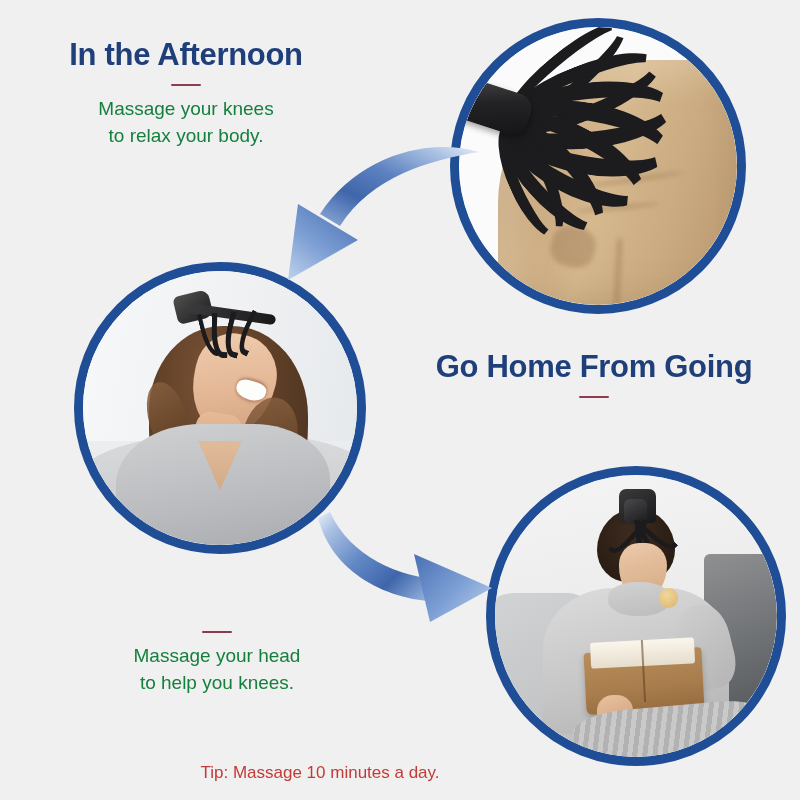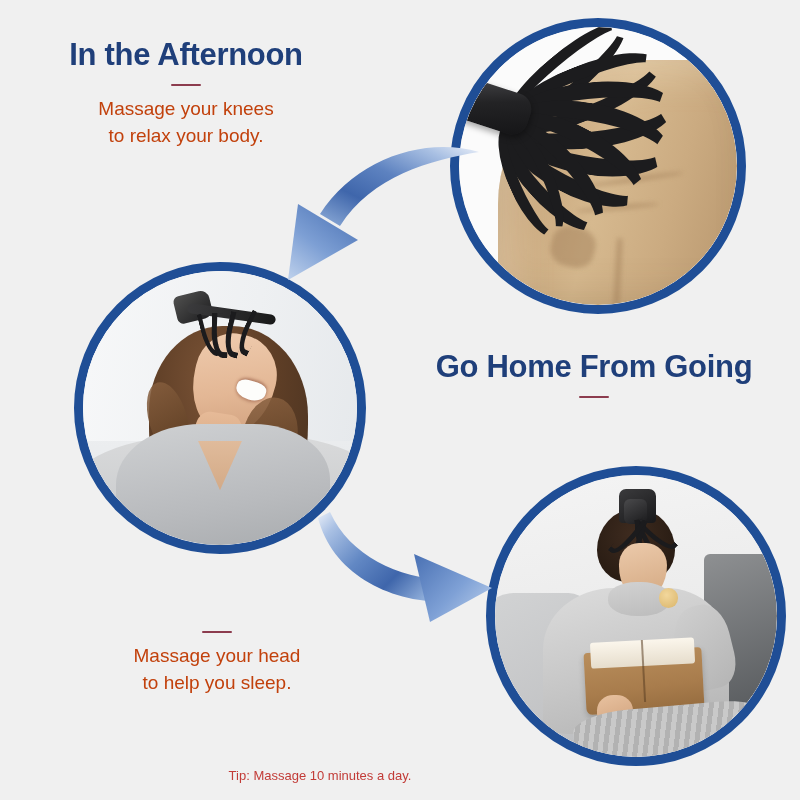--- a/index.html
+++ b/index.html
@@ -38,37 +38,37 @@
     height: 2px;
     background: #8c3c4e;
     margin: 11px auto 10px auto;
     border-radius: 1px;
   }
 
   .subheading {
     font-family: "Liberation Sans", sans-serif;
     font-size: 19px;
     font-weight: 400;
-    color: #c2410c;
+    color: #15803d;
     line-height: 1.42;
     white-space: pre-line;
   }
 
   #block-afternoon { left: 0px;   top: 38px;  width: 372px; }
   #block-work      { left: 388px; top: 350px; width: 412px; }
   #block-bed       { left: 8px;   top: 620px; width: 418px; }
 
   
   .tip {
     position: absolute;
     left: 0; right: 16px;
     bottom: 17px;
     text-align: center;
     font-family: "Liberation Sans", sans-serif;
-    font-size: 13px;
+    font-size: 17px;
     color: #c23b37;
   }
 
   
   .circle {
     position: absolute;
     border-radius: 50%;
     border: 9px solid #1f4e96;
     overflow: hidden;
     background: #f4f4f4;
@@ -389,21 +389,21 @@
   </div>
 
   <div class="text-block" id="block-work">
     <div class="heading">Go Home From Going</div>
     <div class="divider"></div>
   </div>
 
   <div class="text-block" id="block-bed">
     <div class="divider"></div>
     <div class="subheading">Massage your head
-to help you sleep.</div>
+to help you knees.</div>
   </div>
 
   <div class="circle" id="circle-knee">
     <div class="photo">
       <div class="knee-bg"></div>
       <div class="knee-leg"></div>
       <div class="knee-fold kf1"></div>
       <div class="knee-fold kf2"></div>
       <div class="knee-fold kf3"></div>
       <div class="knee-fold kf4"></div>

